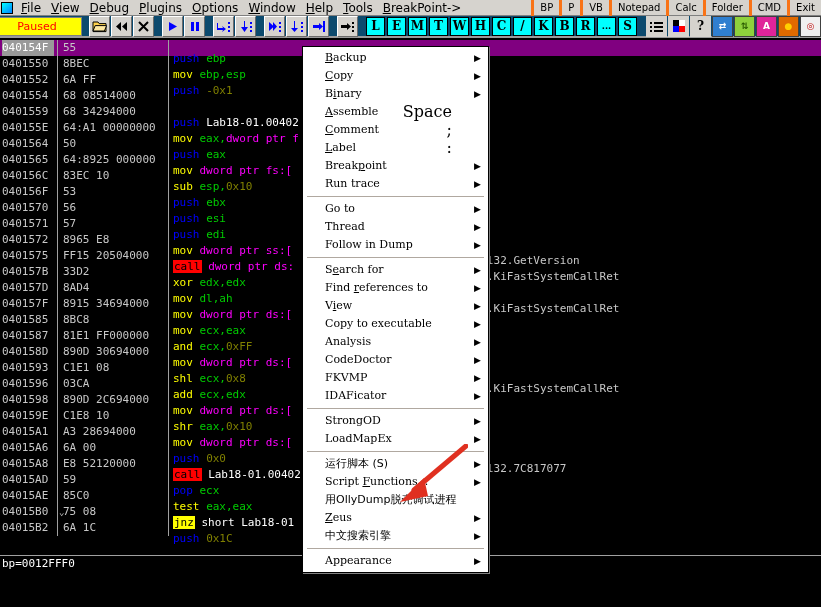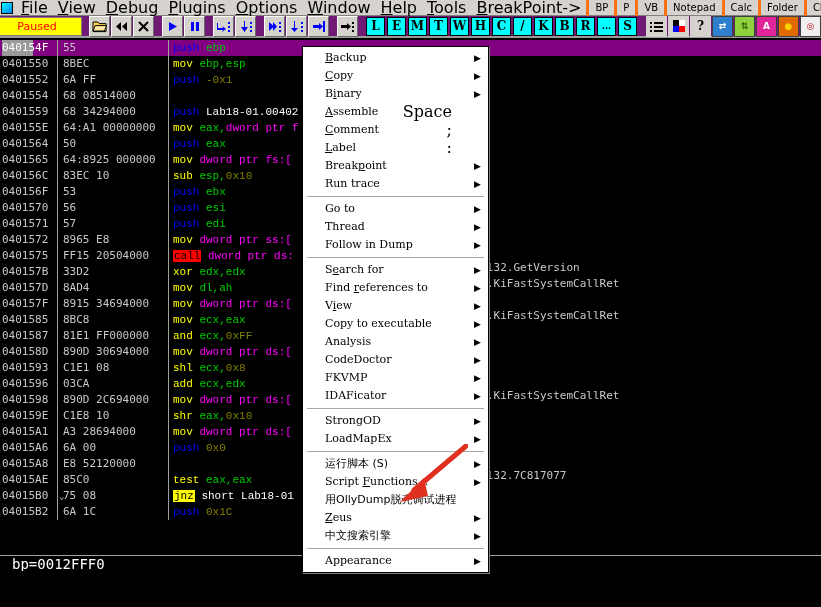--- a/index.html
+++ b/index.html
@@ -19,35 +19,35 @@
     border-bottom:1px solid #808080;
     box-sizing:border-box;
     display:flex;align-items:center;
   }
   .sysicon{
     width:10px;height:10px;margin-left:1px;margin-right:3px;
     background:linear-gradient(135deg,#00ffff 0%,#0080ff 100%);
     border:1px solid #000;flex:none;
   }
   .mitem{
-    font-family:"DejaVu Sans",sans-serif;font-size:16px;color:#000;
+    font-family:"DejaVu Sans",sans-serif;font-size:12px;color:#000;
     padding:0 5px;line-height:14px;white-space:nowrap;cursor:default;
   }
   .mitem u{text-decoration:underline;}
   .menuspacer{flex:1;}
   .rbtn{
     font-family:"DejaVu Sans",sans-serif;font-size:10px;color:#000;
     padding:0 6px;line-height:14px;white-space:nowrap;
     border-left:3px solid #f97316;height:26px;display:flex;align-items:center;
   }
 
   
   .toolbar{
     position:absolute;left:0;top:16px;width:821px;height:22px;
-    background:#701a75;
+    background:#0c4a6e;
     border-bottom:2px solid #9a9a9a;
     box-sizing:border-box;
     display:flex;align-items:center;
   }
   .paused{
     width:88px;height:17px;margin-left:-8px;background:#ffff00;
     border:1px solid #808080;
     color:#ff0000;font-family:"DejaVu Sans",sans-serif;font-size:11px;
     display:flex;align-items:center;justify-content:center;flex:none;
     overflow:hidden;
@@ -73,48 +73,48 @@
   
   .cpu{
     position:absolute;left:0;top:40px;width:821px;height:515px;
     background:#000;overflow:hidden;
   }
   .row{
     position:relative;height:16px;line-height:16px;white-space:pre;
     font-family:"DejaVu Sans Mono",monospace;font-size:11px;
   }
   .row .addr{
-    position:absolute;left:2px;top:0;width:31px;color:#c8c8c8;letter-spacing:0px;
+    position:absolute;left:2px;top:0;width:52px;color:#c8c8c8;letter-spacing:0px;
   }
   .vline{position:absolute;top:0;width:1px;height:16px;background:#a0a0a0;}
   .vl1{left:57px;}
   .vl2{left:168px;}
   .row .hex{position:absolute;left:63px;top:0;color:#c8c8c8;}
   .row .arrow{position:absolute;left:59px;top:0;color:#c8c8c8;font-size:9px;}
-  .row .dis{position:absolute;left:173px;top:0;font-family:Liberation Mono, monospace;}
-  .row .cmt{position:absolute;left:487px;top:12px;color:#c8c8c8;}
+  .row .dis{position:absolute;left:173px;top:11px;}
+  .row .cmt{position:absolute;left:487px;top:5px;color:#c8c8c8;}
   .row.sel{background:#800080;}
   .row.sel .addr{color:#ffffff;background:#9a9a9a;}
 
   .mn{color:#ffff00;}      
   .mn-push{color:#0000ff;} 
   .mn-call{color:#000;background:#ff0000;padding:0 1px;}
   .mn-jmp{color:#000;background:#ffff00;padding:0 1px;}
   .reg{color:#00cc00;}
   .num{color:#808000;}
   .ptr{color:#ff00ff;}
   .wh{color:#ffffff;}
 
   
   .statusbar{
     position:absolute;left:0;top:555px;width:821px;height:16px;
     background:#000;color:#ffffff;
     border-top:1px solid #a0a0a0;
-    font-family:"DejaVu Sans Mono",monospace;font-size:14px;
-    line-height:16px;padding-left:12px;box-sizing:border-box;
+    font-family:"DejaVu Sans Mono",monospace;font-size:11px;
+    line-height:16px;padding-left:2px;box-sizing:border-box;
   }
   .filler{position:absolute;left:0;top:571px;width:821px;height:36px;background:#000;}
 
   
   .ctxmenu{
     position:absolute;left:302px;top:46px;width:187px;
     background:#ffffff;
     border:1px solid #000000;
     box-shadow:1px 1px 0 #808080;
     z-index:50;
@@ -327,21 +327,22 @@
         <div class="row"><span class="addr">040157F</span><span class="vline vl1"></span><span class="hex">8915 34694000</span><span class="vline vl2"></span><span class="dis"><span class="mn">mov</span> <span class="ptr">dword ptr ds:[</span></span><span class="cmt">.KiFastSystemCallRet</span></div>
         <div class="row"><span class="addr">0401585</span><span class="vline vl1"></span><span class="hex">8BC8</span><span class="vline vl2"></span><span class="dis"><span class="mn">mov</span> <span class="reg">ecx,eax</span></span></div>
         <div class="row"><span class="addr">0401587</span><span class="vline vl1"></span><span class="hex">81E1 FF000000</span><span class="vline vl2"></span><span class="dis"><span class="mn">and</span> <span class="reg">ecx,</span><span class="num">0xFF</span></span></div>
         <div class="row"><span class="addr">040158D</span><span class="vline vl1"></span><span class="hex">890D 30694000</span><span class="vline vl2"></span><span class="dis"><span class="mn">mov</span> <span class="ptr">dword ptr ds:[</span></span></div>
         <div class="row"><span class="addr">0401593</span><span class="vline vl1"></span><span class="hex">C1E1 08</span><span class="vline vl2"></span><span class="dis"><span class="mn">shl</span> <span class="reg">ecx,</span><span class="num">0x8</span></span></div>
         <div class="row"><span class="addr">0401596</span><span class="vline vl1"></span><span class="hex">03CA</span><span class="vline vl2"></span><span class="dis"><span class="mn">add</span> <span class="reg">ecx,edx</span></span><span class="cmt">.KiFastSystemCallRet</span></div>
         <div class="row"><span class="addr">0401598</span><span class="vline vl1"></span><span class="hex">890D 2C694000</span><span class="vline vl2"></span><span class="dis"><span class="mn">mov</span> <span class="ptr">dword ptr ds:[</span></span></div>
         <div class="row"><span class="addr">040159E</span><span class="vline vl1"></span><span class="hex">C1E8 10</span><span class="vline vl2"></span><span class="dis"><span class="mn">shr</span> <span class="reg">eax,</span><span class="num">0x10</span></span></div>
         <div class="row"><span class="addr">04015A1</span><span class="vline vl1"></span><span class="hex">A3 28694000</span><span class="vline vl2"></span><span class="dis"><span class="mn">mov</span> <span class="ptr">dword ptr ds:[</span></span></div>
         <div class="row"><span class="addr">04015A6</span><span class="vline vl1"></span><span class="hex">6A 00</span><span class="vline vl2"></span><span class="dis"><span class="mn-push">push</span> <span class="num">0x0</span></span></div>
-        <div class="row"><span class="addr">04015A8</span><span class="vline vl1"></span><span class="hex">E8 52120000</span><span class="vline vl2"></span><span class="cmt">l32.7C817077</span></div>
+        <div class="row"><span class="addr">04015A8</span><span class="vline vl1"></span><span class="hex">E8 52120000</span><span class="vline vl2"></span><span class="dis"><span class="mn-call">call</span> <span class="wh">Lab18-01.00402</span></span><span class="cmt">l32.7C817077</span></div>
+        <div class="row"><span class="addr">04015AD</span><span class="vline vl1"></span><span class="hex">59</span><span class="vline vl2"></span><span class="dis"><span class="mn-push">pop</span> <span class="reg">ecx</span></span></div>
         <div class="row"><span class="addr">04015AE</span><span class="vline vl1"></span><span class="hex">85C0</span><span class="vline vl2"></span><span class="dis"><span class="mn">test</span> <span class="reg">eax,eax</span></span></div>
         <div class="row"><span class="addr">04015B0</span><span class="vline vl1"></span><span class="arrow">⌄</span><span class="hex">75 08</span><span class="vline vl2"></span><span class="dis"><span class="mn-jmp">jnz</span> <span class="wh">short Lab18-01</span></span></div>
         <div class="row"><span class="addr">04015B2</span><span class="vline vl1"></span><span class="hex">6A 1C</span><span class="vline vl2"></span><span class="dis"><span class="mn-push">push</span> <span class="num">0x1C</span></span></div>
       </div>
   </div>
 
   <div class="statusbar">bp=0012FFF0</div>
   <div class="filler"></div>
 
   <div class="ctxmenu">

